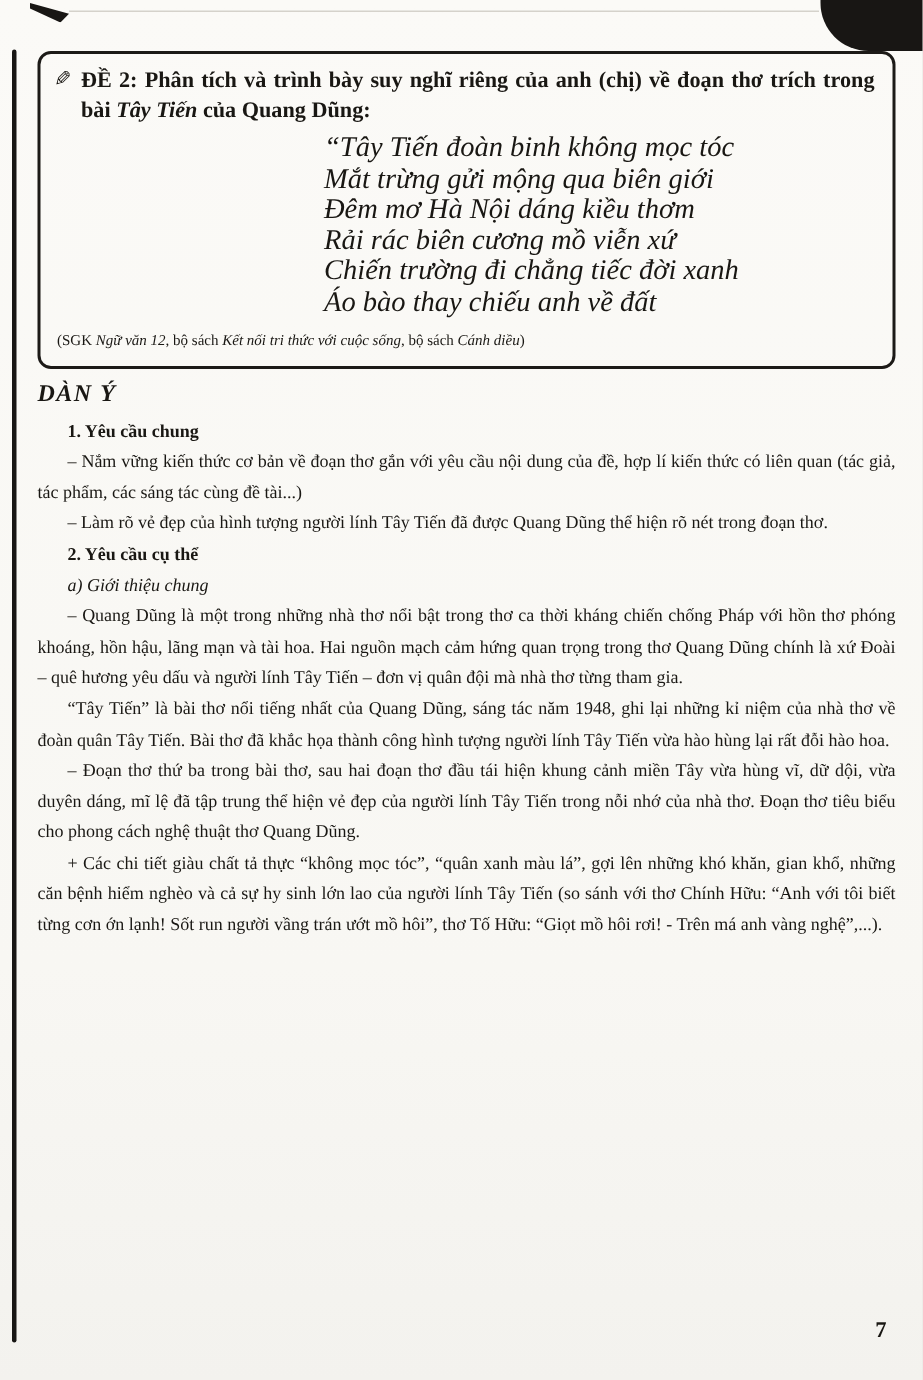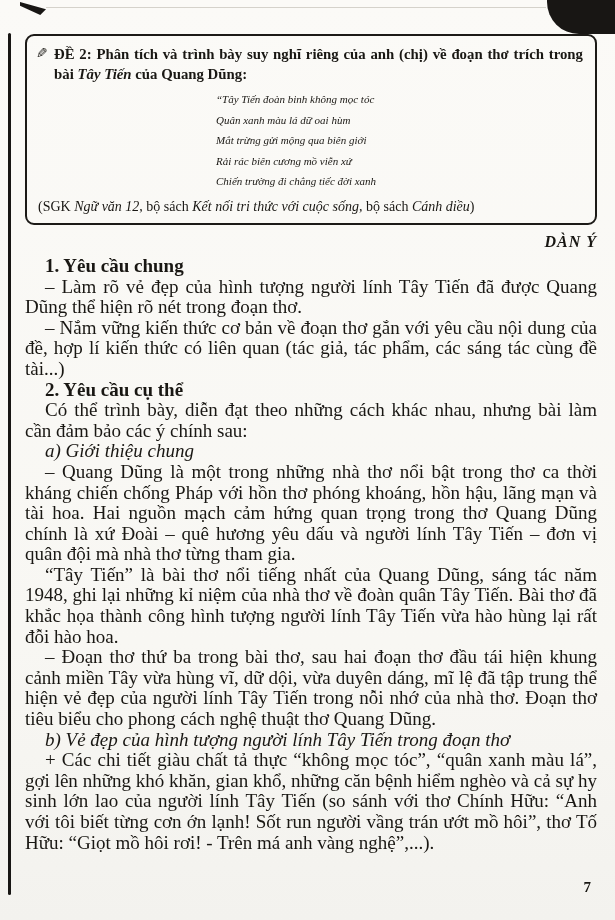--- a/index.html
+++ b/index.html
@@ -43,38 +43,38 @@
   }
   .pen-icon {
     position: absolute; left: -2px; top: 0;
     font-weight: normal; font-size: 14px;
     transform: scaleX(-1);
     display: inline-block;
   }
   .poem {
     margin: 5px 0 6px 178px;
     font-style: italic;
-    font-size: 11px;
+    font-size: 19px;
     line-height: 20.6px;
   }
-  .source-line { font-size: 14px; line-height: 18px; margin-top: 5px; }
+  .source-line { font-size: 10px; line-height: 18px; margin-top: 5px; }
   .italic { font-style: italic; }
 
   .outline-title {
-    text-align: right;
+    text-align: left;
     font-weight: bold;
     font-style: italic;
     font-size: 16px;
     letter-spacing: 1px;
     margin: 8px 0 5px 0;
   }
 
   p.para, p.heading-line {
     margin: 0;
-    font-size: 19px;
+    font-size: 12px;
     line-height: 20.6px;
     text-align: justify;
     text-indent: 20px;
   }
   p.heading-bold { font-weight: bold; }
   p.heading-italic { font-style: italic; }
 
   .page-number {
     position: absolute;
     right: 24px; bottom: 24px;
@@ -93,44 +93,43 @@
   <div class="artifact-top-line artifact" style="background:#c4c0b8;"></div>
 
   <div class="content">
 
     <div class="prompt-box">
       <div class="prompt-heading">
         <span class="pen-icon">✎</span><span>ĐỀ 2: Phân tích và trình bày suy nghĩ riêng của anh (chị) về đoạn thơ trích trong bài </span><span class="italic">Tây Tiến</span><span> của Quang Dũng:</span>
       </div>
       <div class="poem">
         <div>“Tây Tiến đoàn binh không mọc tóc</div>
-        <div>Quân xanh màu lá dữ oai hùm</div>
         <div>Mắt trừng gửi mộng qua biên giới</div>
+        <div>Đêm mơ Hà Nội dáng kiều thơm</div>
         <div>Rải rác biên cương mồ viễn xứ</div>
         <div>Chiến trường đi chẳng tiếc đời xanh</div>
+        <div>Áo bào thay chiếu anh về đất</div>
       </div>
       <div class="source-line">
         <span>(SGK </span><span class="italic">Ngữ văn 12</span><span>, bộ sách </span><span class="italic">Kết nối tri thức với cuộc sống</span><span>, bộ sách </span><span class="italic">Cánh diều</span><span>)</span>
       </div>
     </div>
 
     <div class="outline-title">DÀN Ý</div>
 
     <p class="heading-line heading-bold">1. Yêu cầu chung</p>
+    <p class="para">– Nắm vững kiến thức cơ bản về đoạn thơ gắn với yêu cầu nội dung của đề, hợp lí kiến thức có liên quan (tác giả, tác phẩm, các sáng tác cùng đề tài...)</p>
     <p class="para">– Làm rõ vẻ đẹp của hình tượng người lính Tây Tiến đã được Quang Dũng thể hiện rõ nét trong đoạn thơ.</p>
-    <p class="para">– Nắm vững kiến thức cơ bản về đoạn thơ gắn với yêu cầu nội dung của đề, hợp lí kiến thức có liên quan (tác giả, tác phẩm, các sáng tác cùng đề tài...)</p>
 
     <p class="heading-line heading-bold">2. Yêu cầu cụ thể</p>
-    <p class="para">Có thể trình bày, diễn đạt theo những cách khác nhau, nhưng bài làm cần đảm bảo các ý chính sau:</p>
 
     <p class="heading-line heading-italic">a) Giới thiệu chung</p>
     <p class="para">– Quang Dũng là một trong những nhà thơ nổi bật trong thơ ca thời kháng chiến chống Pháp với hồn thơ phóng khoáng, hồn hậu, lãng mạn và tài hoa. Hai nguồn mạch cảm hứng quan trọng trong thơ Quang Dũng chính là xứ Đoài – quê hương yêu dấu và người lính Tây Tiến – đơn vị quân đội mà nhà thơ từng tham gia.</p>
     <p class="para">“Tây Tiến” là bài thơ nổi tiếng nhất của Quang Dũng, sáng tác năm 1948, ghi lại những kỉ niệm của nhà thơ về đoàn quân Tây Tiến. Bài thơ đã khắc họa thành công hình tượng người lính Tây Tiến vừa hào hùng lại rất đỗi hào hoa.</p>
     <p class="para">– Đoạn thơ thứ ba trong bài thơ, sau hai đoạn thơ đầu tái hiện khung cảnh miền Tây vừa hùng vĩ, dữ dội, vừa duyên dáng, mĩ lệ đã tập trung thể hiện vẻ đẹp của người lính Tây Tiến trong nỗi nhớ của nhà thơ. Đoạn thơ tiêu biểu cho phong cách nghệ thuật thơ Quang Dũng.</p>
 
-    <p class="heading-line heading-italic">b) Vẻ đẹp của hình tượng người lính Tây Tiến trong đoạn thơ</p>
     <p class="para">+ Các chi tiết giàu chất tả thực “không mọc tóc”, “quân xanh màu lá”, gợi lên những khó khăn, gian khổ, những căn bệnh hiểm nghèo và cả sự hy sinh lớn lao của người lính Tây Tiến (so sánh với thơ Chính Hữu: “Anh với tôi biết từng cơn ớn lạnh! Sốt run người vầng trán ướt mồ hôi”, thơ Tố Hữu: “Giọt mồ hôi rơi! - Trên má anh vàng nghệ”,...).</p>
 
   </div>
 
   <div class="page-number">7</div>
 
 </div>
 
 </body></html>

